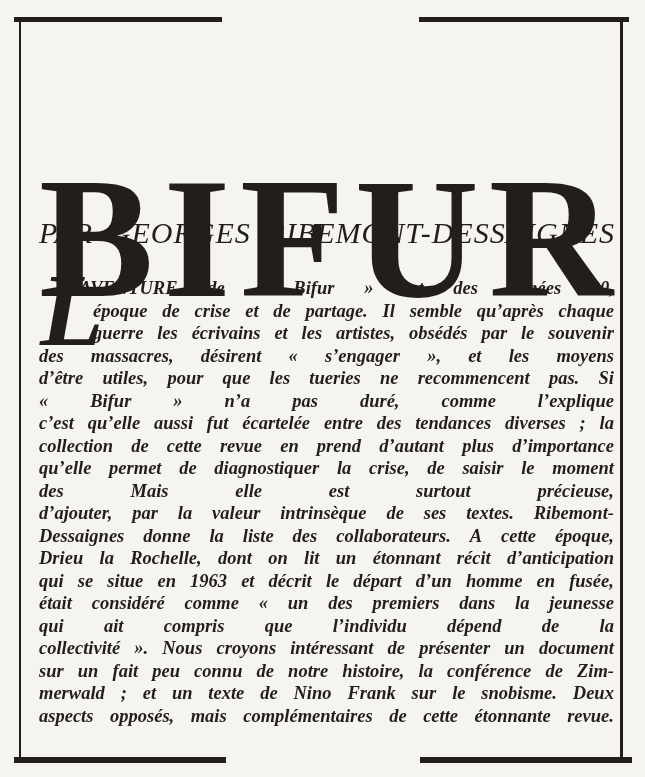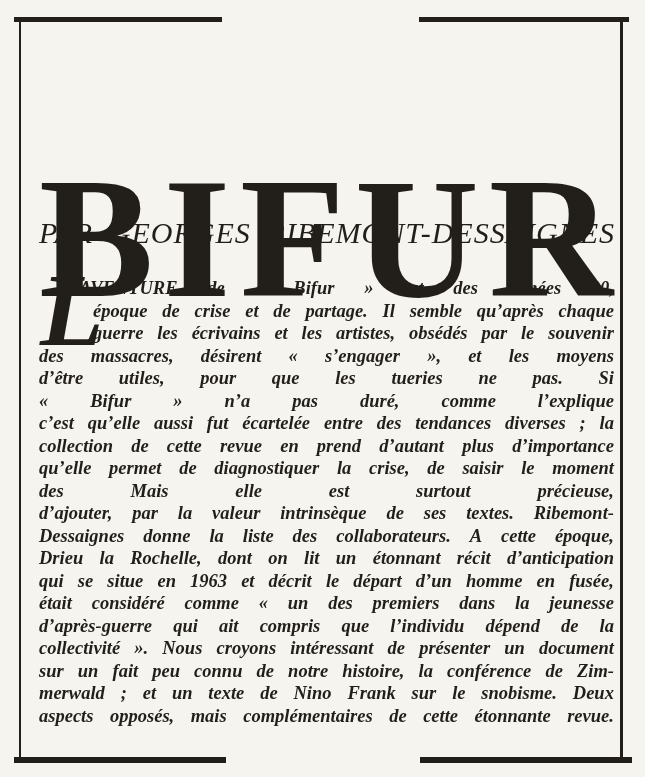--- a/index.html
+++ b/index.html
@@ -125,20 +125,21 @@
           <span>moyens</span>
         </div>
         <div class="bline">
           <span>d’être</span>
           <span>utiles,</span>
           <span>pour</span>
           <span>que</span>
           <span>les</span>
           <span>tueries</span>
           <span>ne</span>
+          <span>recommencent</span>
           <span>pas.</span>
           <span>Si</span>
         </div>
         <div class="bline">
           <span>«</span>
           <span>Bifur</span>
           <span>»</span>
           <span>n’a</span>
           <span>pas</span>
           <span>duré,</span>
@@ -244,21 +245,20 @@
           <span>comme</span>
           <span>«</span>
           <span>un</span>
           <span>des</span>
           <span>premiers</span>
           <span>dans</span>
           <span>la</span>
           <span>jeunesse</span>
         </div>
         <div class="bline">
-          <span>d’après-guerre</span>
           <span>qui</span>
           <span>ait</span>
           <span>compris</span>
           <span>que</span>
           <span>l’individu</span>
           <span>dépend</span>
           <span>de</span>
           <span>la</span>
         </div>
         <div class="bline">

